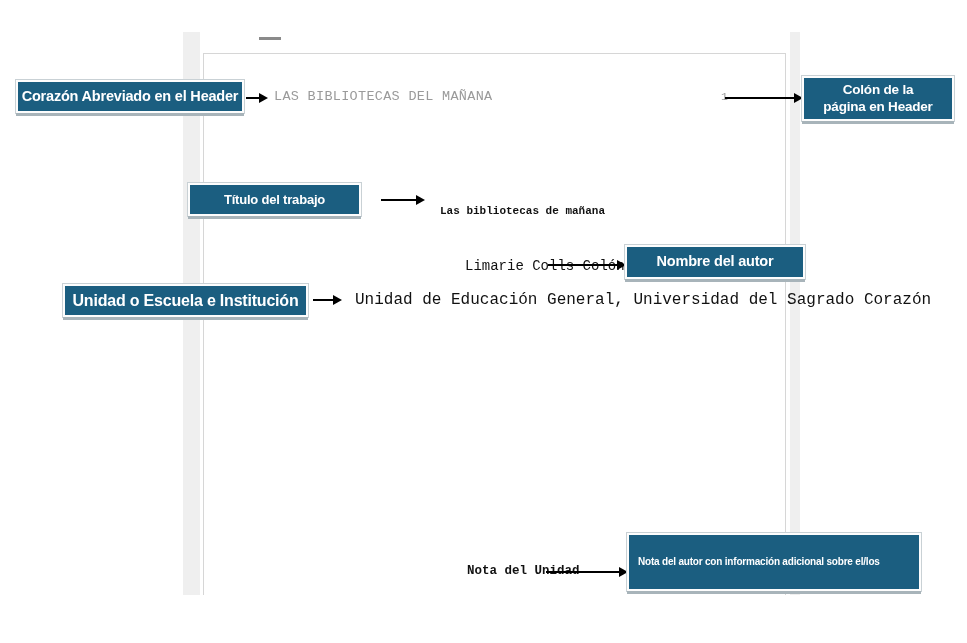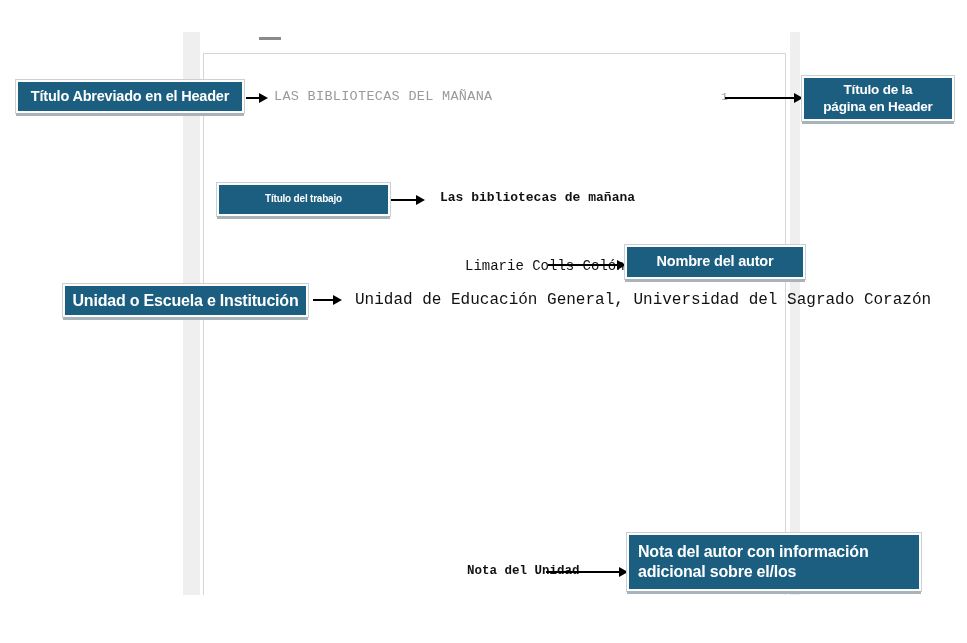--- a/index.html
+++ b/index.html
@@ -33,21 +33,21 @@
     font-family:Liberation Mono, monospace;
     color:#111111;white-space:nowrap;margin-left:12px;
   }
   #doc-running-head{
     left:262px;top:89px;font-size:13.5px;color:#9a9a9a;letter-spacing:.3px;
   }
   #doc-page-number{
     left:709px;top:90px;font-size:11.5px;color:#9a9a9a;
   }
   #doc-title{
-    left:428px;top:190px;font-size:13px;font-weight:bold;
+    left:428px;top:205px;font-size:11px;font-weight:bold;
   }
   #doc-author{
     left:453px;top:258px;font-size:14px;
   }
   #doc-affiliation{
     left:343px;top:291px;font-size:16px;
   }
   #doc-author-note-label{
     left:455px;top:564px;font-size:12.5px;font-weight:bold;
   }
@@ -63,25 +63,25 @@
     text-align:center;
     font-family:"Liberation Sans", sans-serif;
     font-weight:bold;
     letter-spacing:-0.2px;
     box-sizing:border-box;
   }
   .callout span{display:block;line-height:1.22;}
 
   #co-running-head{left:16px;top:80px;width:228px;height:33px;font-size:14.5px;}
   #co-page-number{left:802px;top:76px;width:152px;height:45px;font-size:13.5px;padding:0 8px;}
-  #co-work-title{left:217px;top:183px;width:173px;height:33px;font-size:10px;}
+  #co-work-title{left:188px;top:183px;width:173px;height:33px;font-size:13px;}
   #co-author-name{left:625px;top:245px;width:180px;height:34px;font-size:14.5px;}
   #co-unit{left:63px;top:284px;width:245px;height:33px;font-size:16px;}
   #co-author-note{
-    left:627px;top:533px;width:294px;height:58px;font-size:16px;
+    left:627px;top:533px;width:294px;height:58px;font-size:10px;
     justify-content:flex-start;text-align:left;padding:0 9px;
   }
 
   
   .arrow{position:absolute;height:10px;}
   .arrow .shaft{
     position:absolute;top:4px;left:0;height:2px;background:#000000;
   }
   .arrow .head{
     position:absolute;top:0;width:0;height:0;
@@ -142,26 +142,26 @@
 <div class="arrow right" id="ar-unit">
   <div class="shaft"></div>
   <div class="head"></div>
 </div>
 <div class="arrow right" id="ar-author-note">
   <div class="shaft"></div>
   <div class="head"></div>
 </div>
 
 <div class="callout" id="co-running-head">
-  <span>Título Abreviado en el Header</span>
+  <span>Corazón Abreviado en el Header</span>
 </div>
 
 <div class="callout" id="co-page-number">
   <div>
-    <span>Título de la</span>
+    <span>Colón de la</span>
     <span>página en Header</span>
   </div>
 </div>
 
 <div class="callout" id="co-work-title">
   <span>Título del trabajo</span>
 </div>
 
 <div class="callout" id="co-author-name">
   <span>Nombre del autor</span>

